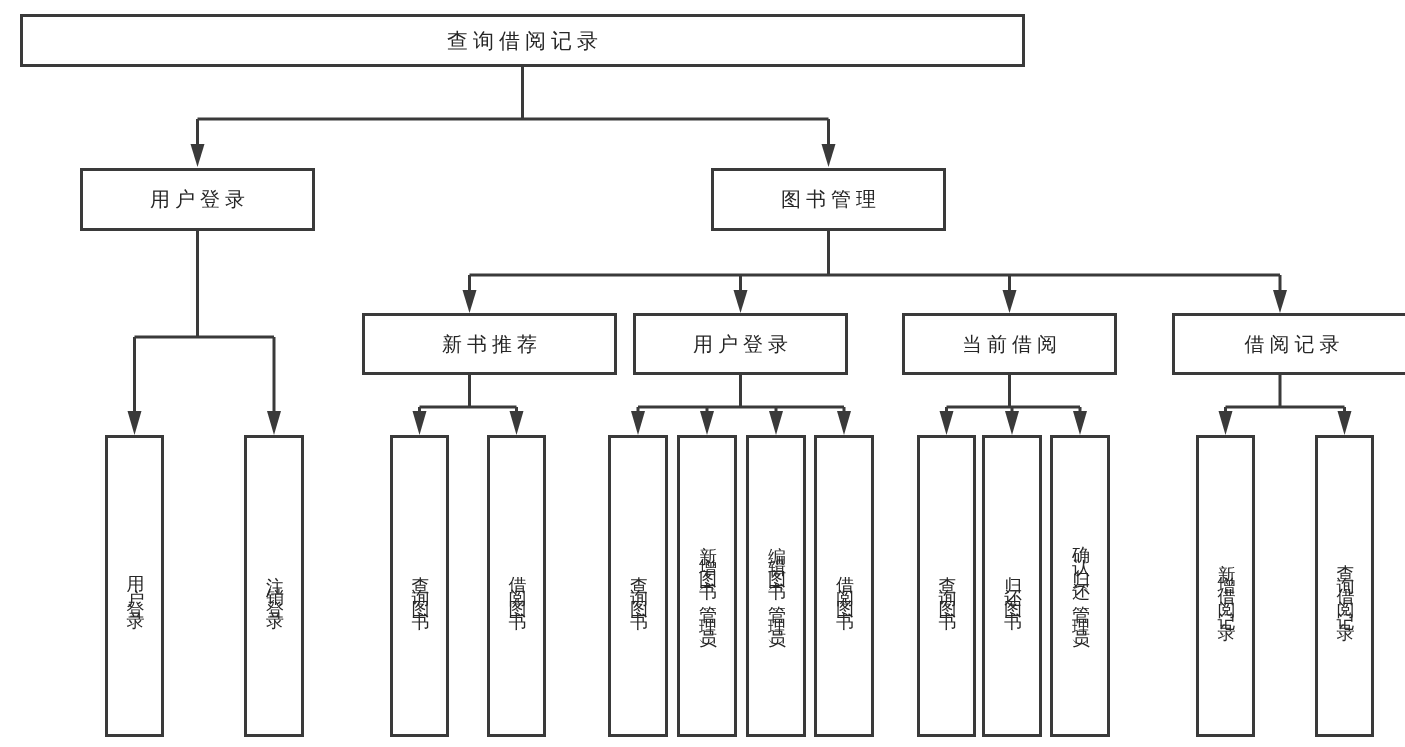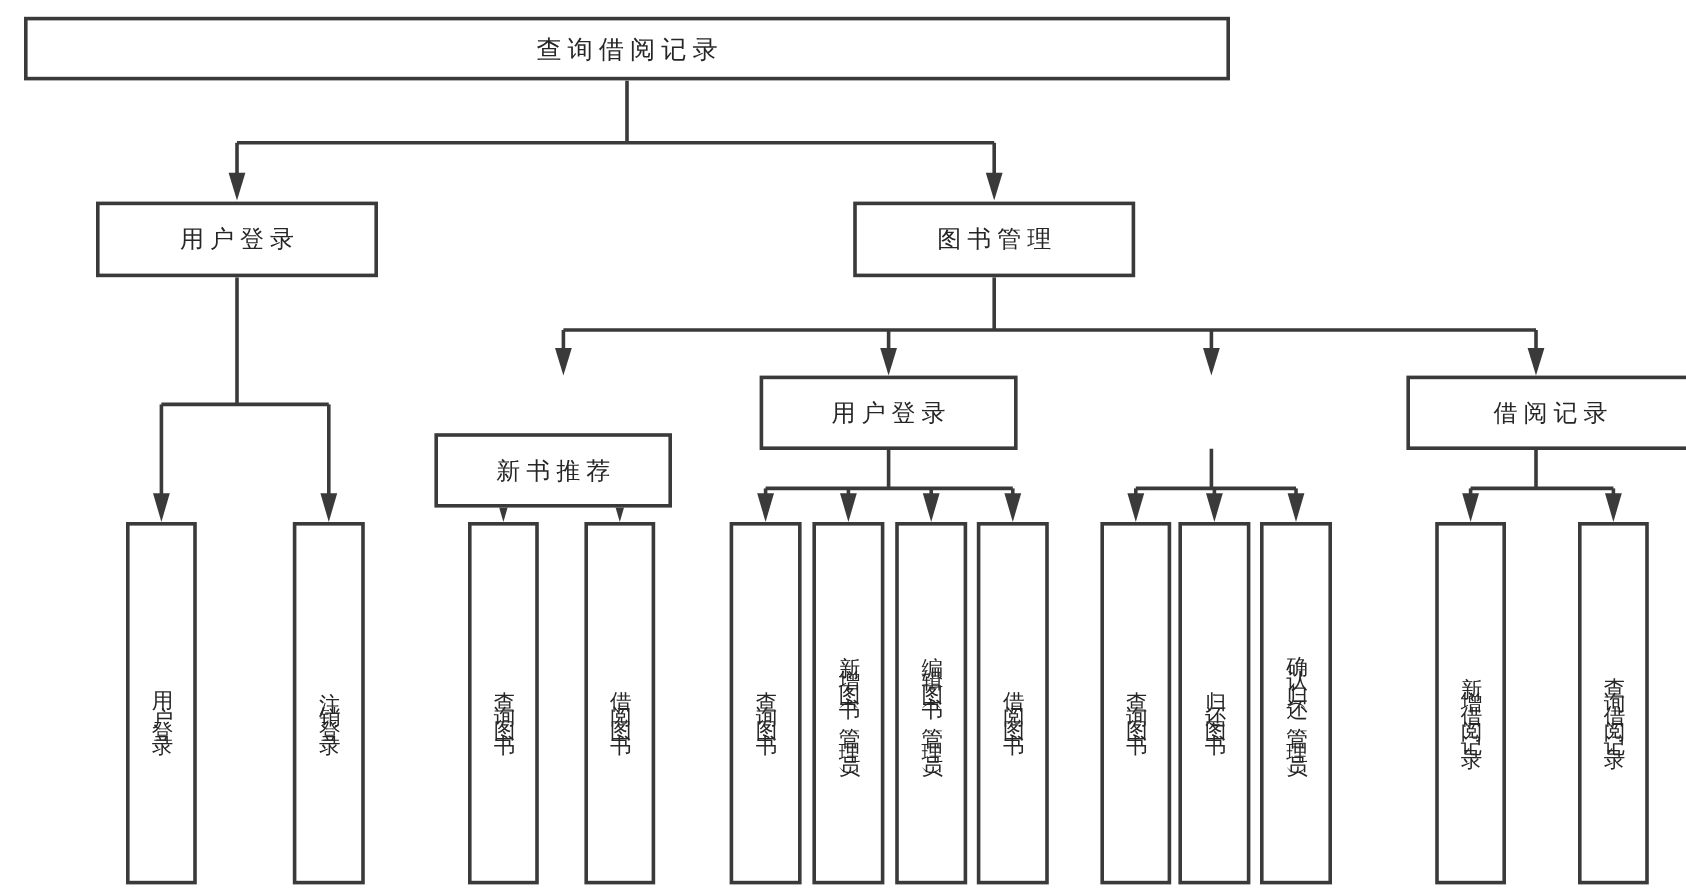--- a/index.html
+++ b/index.html
@@ -145,26 +145,29 @@
     <span class="h-label">查询借阅记录</span>
   </div>
 
   <div class="node" style="left:80px; top:168px; width:235px; height:63px;">
     <span class="h-label">用户登录</span>
   </div>
   <div class="node" style="left:711px; top:168px; width:235px; height:63px;text-align:center;">
     <span class="h-label">图书管理</span>
   </div>
 
-  <div class="node" style="left:362px; top:313px; width:198px; height:62px;margin-top:48px;">
+  <div class="node" style="left:362px; top:313px; width:255px; height:62px;">
     <span class="h-label">新书推荐</span>
   </div>
   <div class="node" style="left:633px; top:313px; width:215px; height:62px;">
     <span class="h-label">用户登录</span>
   </div>
+  <div class="node" style="left:902px; top:313px; width:215px; height:62px;">
+    <span class="h-label">当前借阅</span>
+  </div>
   <div class="node" style="left:1172px; top:313px; width:240px; height:62px;">
     <span class="h-label">借阅记录</span>
   </div>
 
   <div class="node" style="left:105px; top:435px; width:59px; height:302px;">
     <span class="v-label">用户登录</span>
   </div>
   <div class="node" style="left:244px; top:435px; width:60px; height:302px;">
     <span class="v-label">注销登录</span>
   </div>

